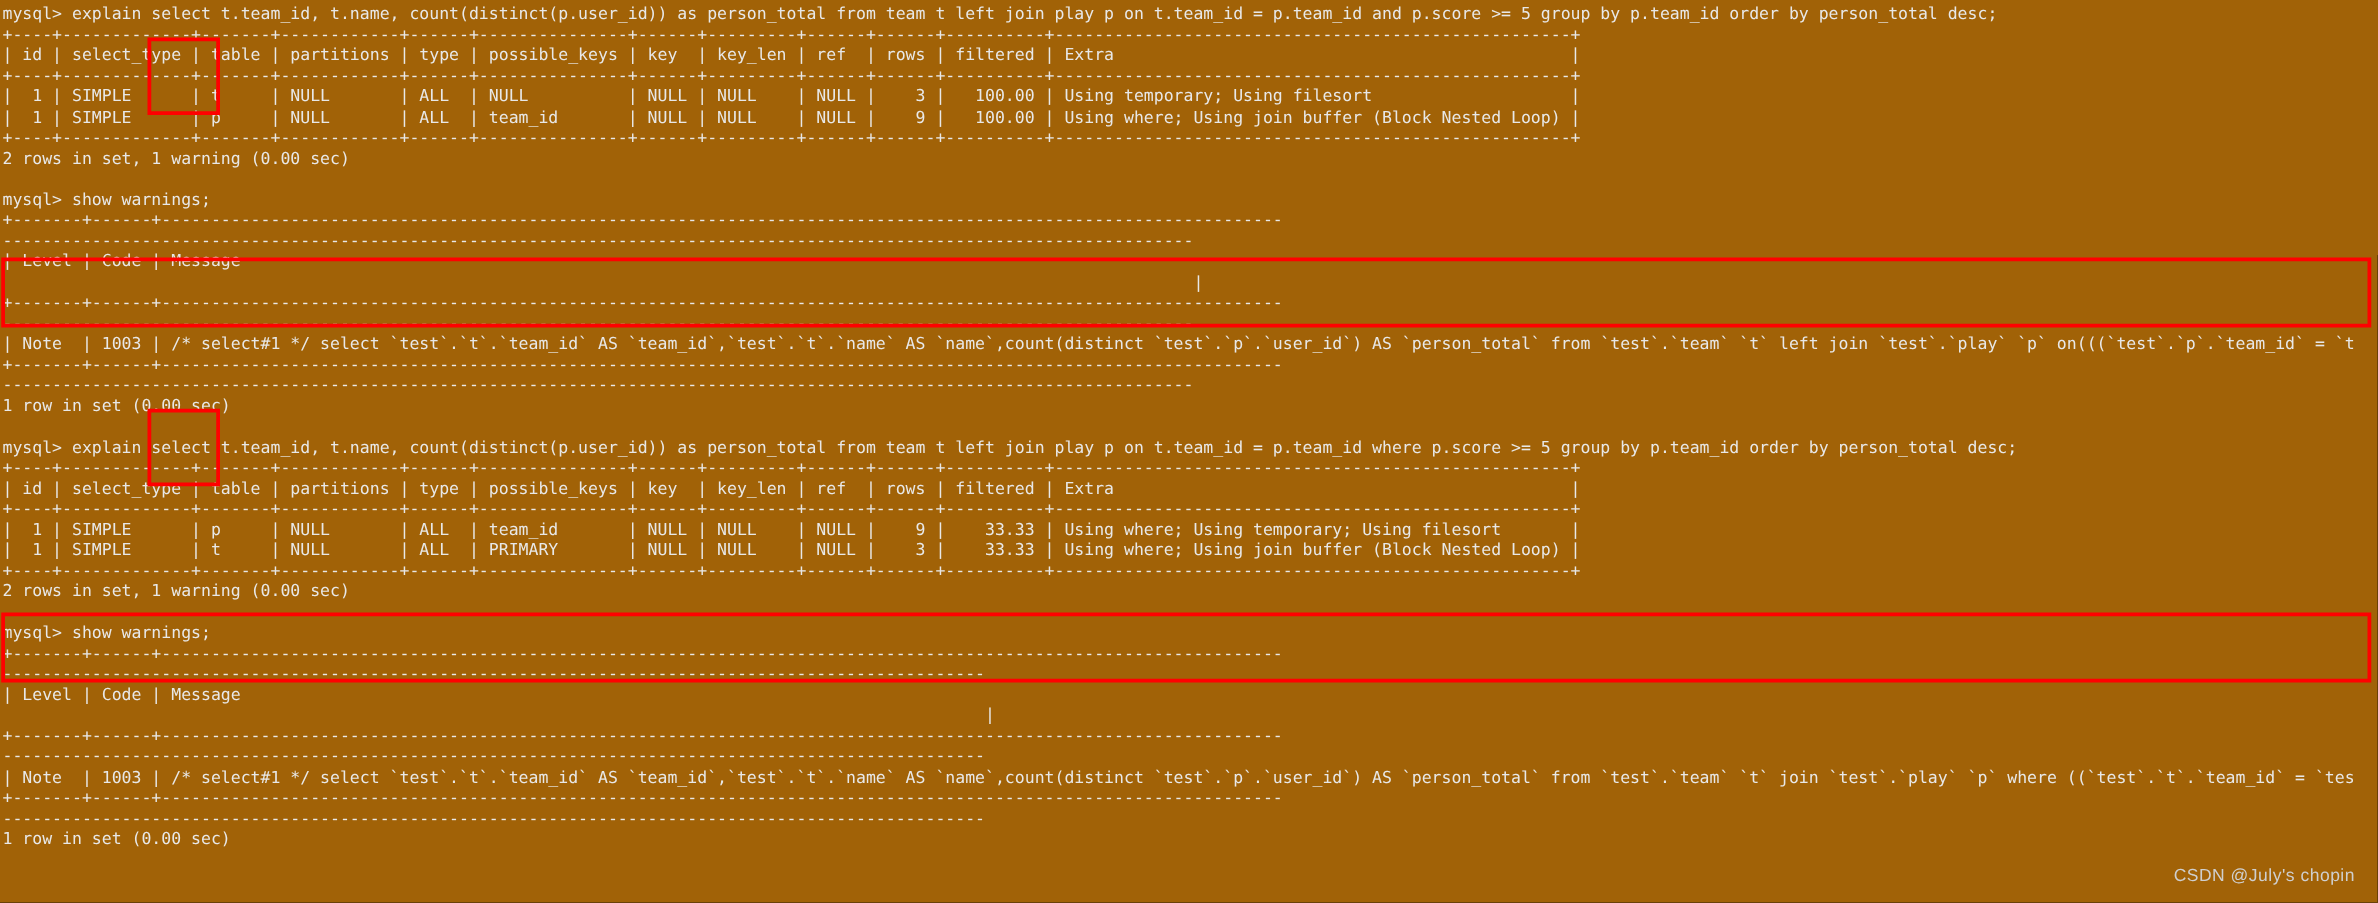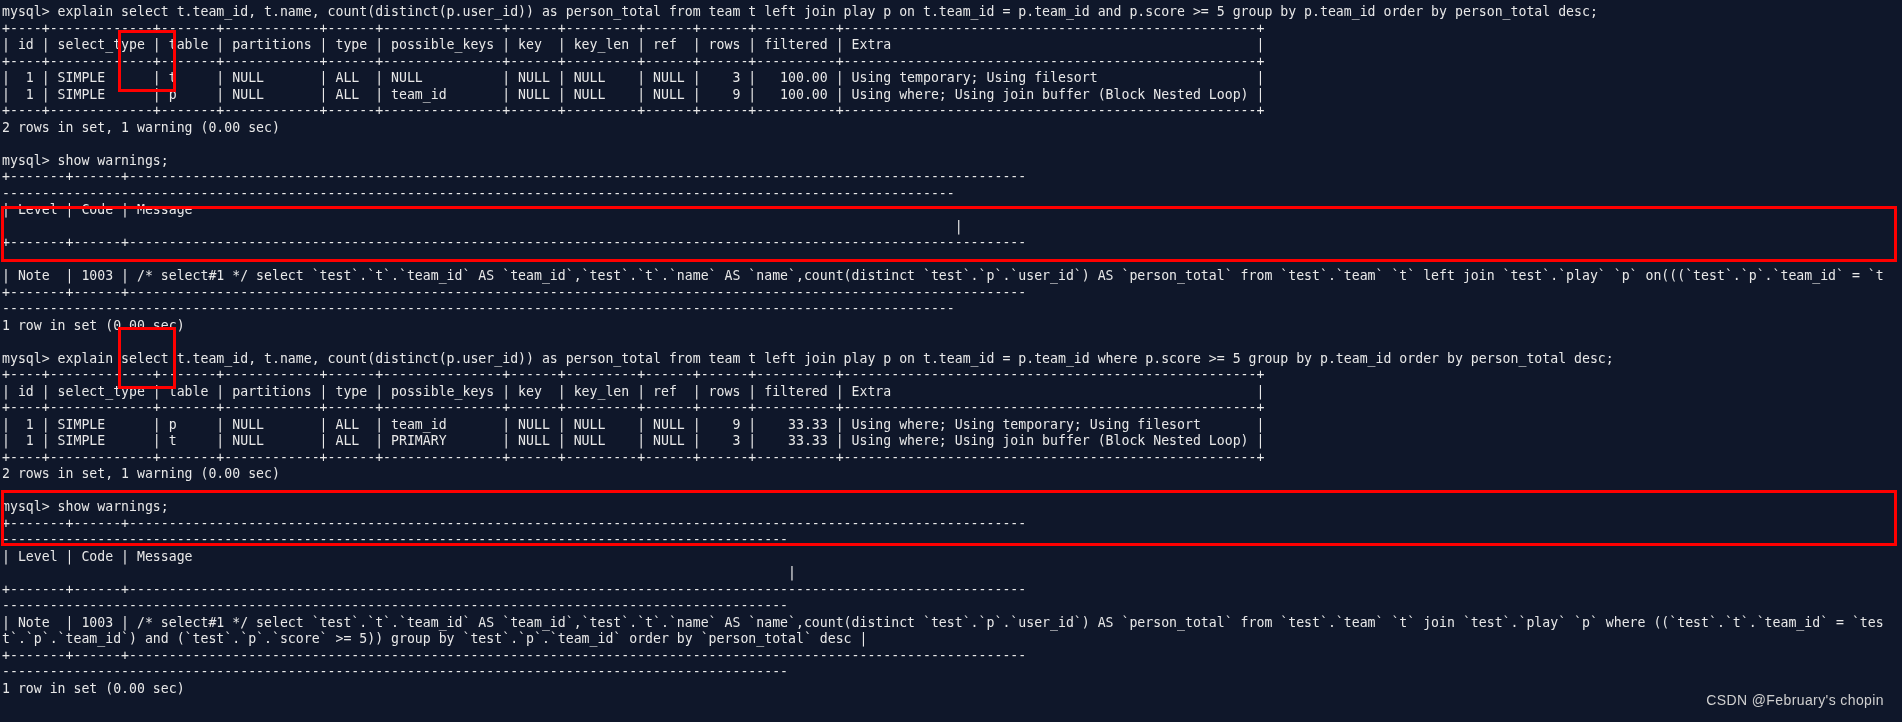--- a/index.html
+++ b/index.html
@@ -10,21 +10,21 @@
   body {
     width: 1902px;
     height: 722px;
     overflow: hidden;
     font-family: "DejaVu Sans Mono", "Liberation Mono", monospace;
   }
   #terminal {
     position: relative;
     width: 1902px;
     height: 722px;
-    background: #0f172a;
+    background: #a16207;
     color: #e8e8e8;
     font-family: "DejaVu Sans Mono", "Liberation Mono", monospace;
     font-size: 13.2px;
     line-height: 16.5px;
     letter-spacing: 0px;
     padding: 4px 0 0 2px;
     box-sizing: border-box;
   }
   .line {
     white-space: pre;
@@ -92,26 +92,25 @@
       <div class="line">2 rows in set, 1 warning (0.00 sec)</div>
       <div class="line blank"> </div>
       <div class="line">mysql&gt; show warnings;</div>
       <div class="line">+-------+------+-----------------------------------------------------------------------------------------------------------------</div>
       <div class="line">---------------------------------------------------------------------------------------------------</div>
       <div class="line">| Level | Code | Message                                                                                                         </div>
       <div class="line">                                                                                                   |</div>
       <div class="line">+-------+------+-----------------------------------------------------------------------------------------------------------------</div>
       <div class="line">---------------------------------------------------------------------------------------------------</div>
       <div class="line">| Note  | 1003 | /* select#1 */ select `test`.`t`.`team_id` AS `team_id`,`test`.`t`.`name` AS `name`,count(distinct `test`.`p`.`user_id`) AS `person_total` from `test`.`team` `t` join `test`.`play` `p` where ((`test`.`t`.`team_id` = `tes</div>
-      <div class="line">t`.`p`.`team_id`) and (`test`.`p`.`score` &gt;= 5)) group by `test`.`p`.`team_id` order by `person_total` desc |</div>
       <div class="line">+-------+------+-----------------------------------------------------------------------------------------------------------------</div>
       <div class="line">---------------------------------------------------------------------------------------------------</div>
       <div class="line">1 row in set (0.00 sec)</div>
       <div class="line blank"> </div>
     </div>
 
   <div class="hl" id="hl-table-1"></div>
   <div class="hl" id="hl-note-1"></div>
   <div class="hl" id="hl-table-2"></div>
   <div class="hl" id="hl-note-2"></div>
 
-  <div class="watermark">CSDN @February's  chopin</div>
+  <div class="watermark">CSDN @July's  chopin</div>
 </div>
 
 </body></html>

